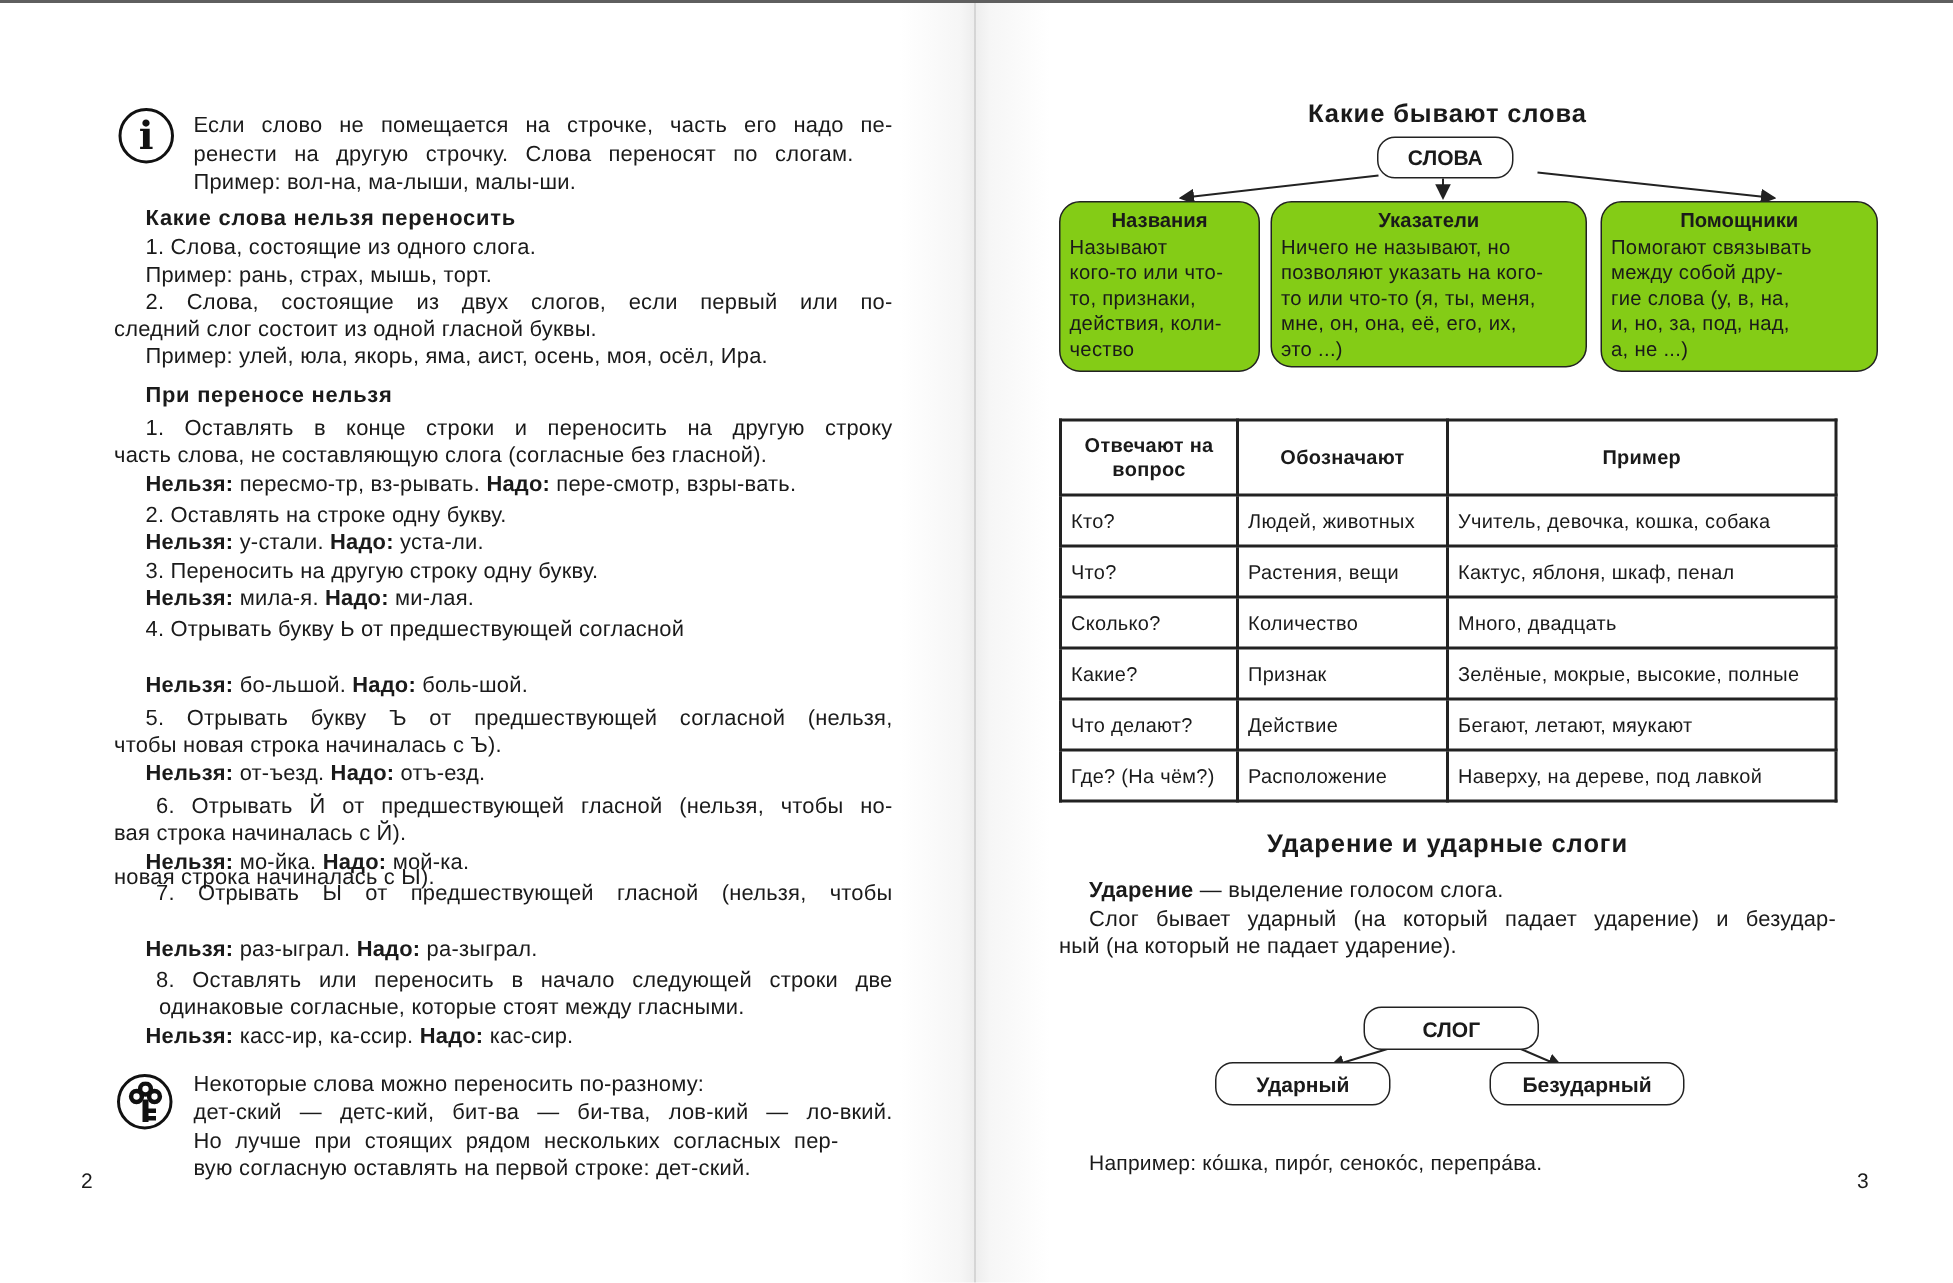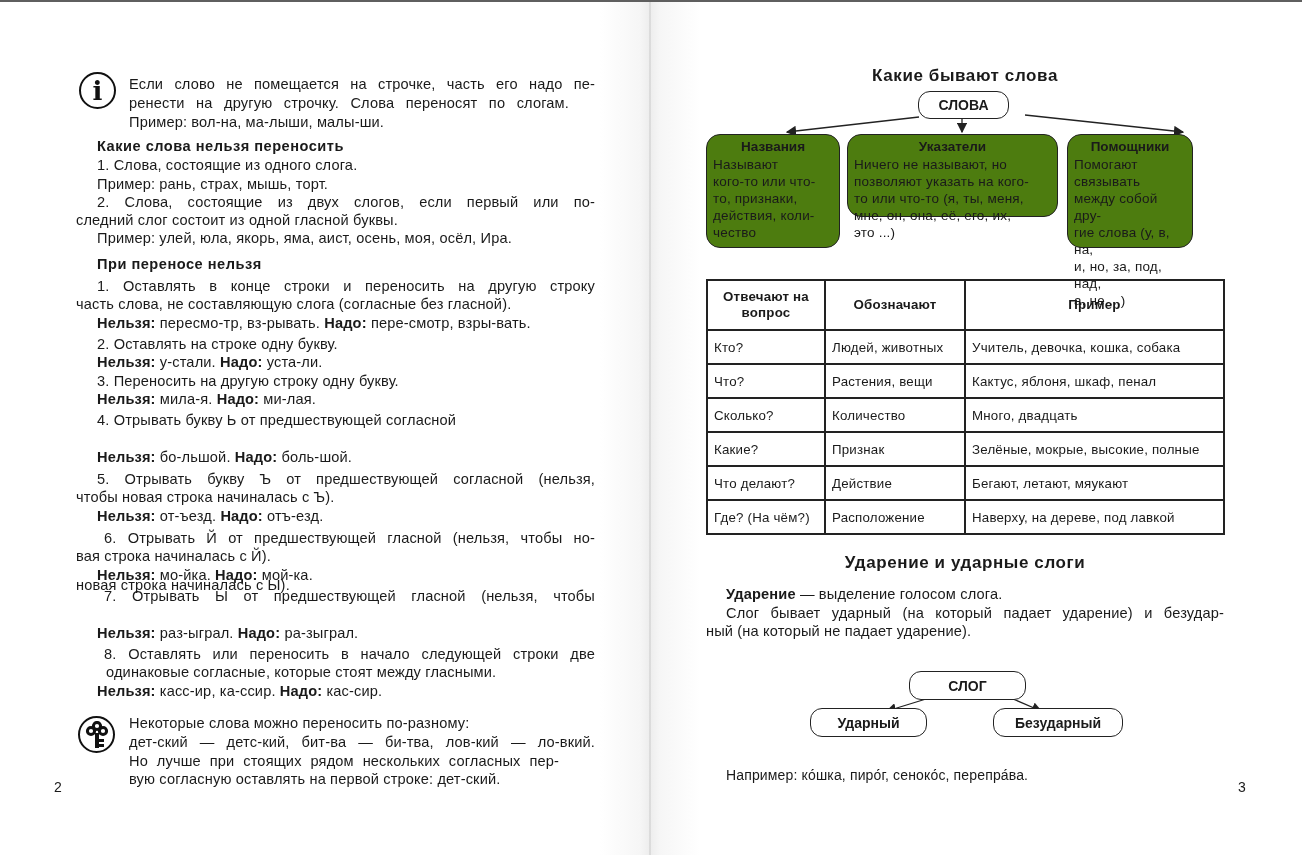--- a/index.html
+++ b/index.html
@@ -26,21 +26,21 @@
     position:absolute; width:37px; height:37px; border:2px solid #111; border-radius:50%;
     box-sizing:border-box; display:flex; align-items:center; justify-content:center;
   }
   .info-i { font-family:"DejaVu Serif", serif; font-weight:bold; font-size:26px; line-height:1; color:#111; }
 
   .page-number { position:absolute; font-size:14px; }
 
   .heading { position:absolute; font-weight:bold; font-size:17px; letter-spacing:0.6px; white-space:nowrap; }
 
   .rbox {
-    position:absolute; border:1.3px solid #222; border-radius:14px; box-sizing:border-box; background:#4d7c0f;
+    position:absolute; border:1.3px solid #222; border-radius:14px; box-sizing:border-box; background:#84cc16;
   }
   .rbox .title { font-weight:bold; font-size:13.5px; text-align:center; line-height:18px; margin-top:3px; }
   .rbox .body { font-size:13.5px; line-height:17px; padding:0 6px; letter-spacing:0.2px; }
   .pill {
     position:absolute; border:1.3px solid #222; border-radius:12px; box-sizing:border-box; background:#fff;
     display:flex; align-items:center; justify-content:center; font-weight:bold; font-size:14px;
   }
 
   table.words {
     position:absolute; left:55px; top:279px; width:519px; border-collapse:collapse;
@@ -182,30 +182,30 @@
 
   <div class="rbox" style="left:55px;top:134px;width:134px;height:114px;">
     <div class="title">Названия</div>
     <div class="body">Называют</div>
     <div class="body">кого-то или что-</div>
     <div class="body">то, признаки,</div>
     <div class="body">действия, коли-</div>
     <div class="body">чество</div>
   </div>
 
-  <div class="rbox" style="left:196px;top:134px;width:211px;height:83px;">
+  <div class="rbox" style="left:196px;top:134px;width:211px;height:111px;">
     <div class="title">Указатели</div>
     <div class="body">Ничего не называют, но</div>
     <div class="body">позволяют указать на кого-</div>
     <div class="body">то или что-то (я, ты, меня,</div>
     <div class="body">мне, он, она, её, его, их,</div>
     <div class="body">это ...)</div>
   </div>
 
-  <div class="rbox" style="left:416px;top:134px;width:126px;height:114px;">
+  <div class="rbox" style="left:416px;top:134px;width:185px;height:114px;">
     <div class="title">Помощники</div>
     <div class="body">Помогают связывать</div>
     <div class="body">между собой дру-</div>
     <div class="body">гие слова (у, в, на,</div>
     <div class="body">и, но, за, под, над,</div>
     <div class="body">а, не ...)</div>
   </div>
 
   <table class="words">
     <colgroup>

